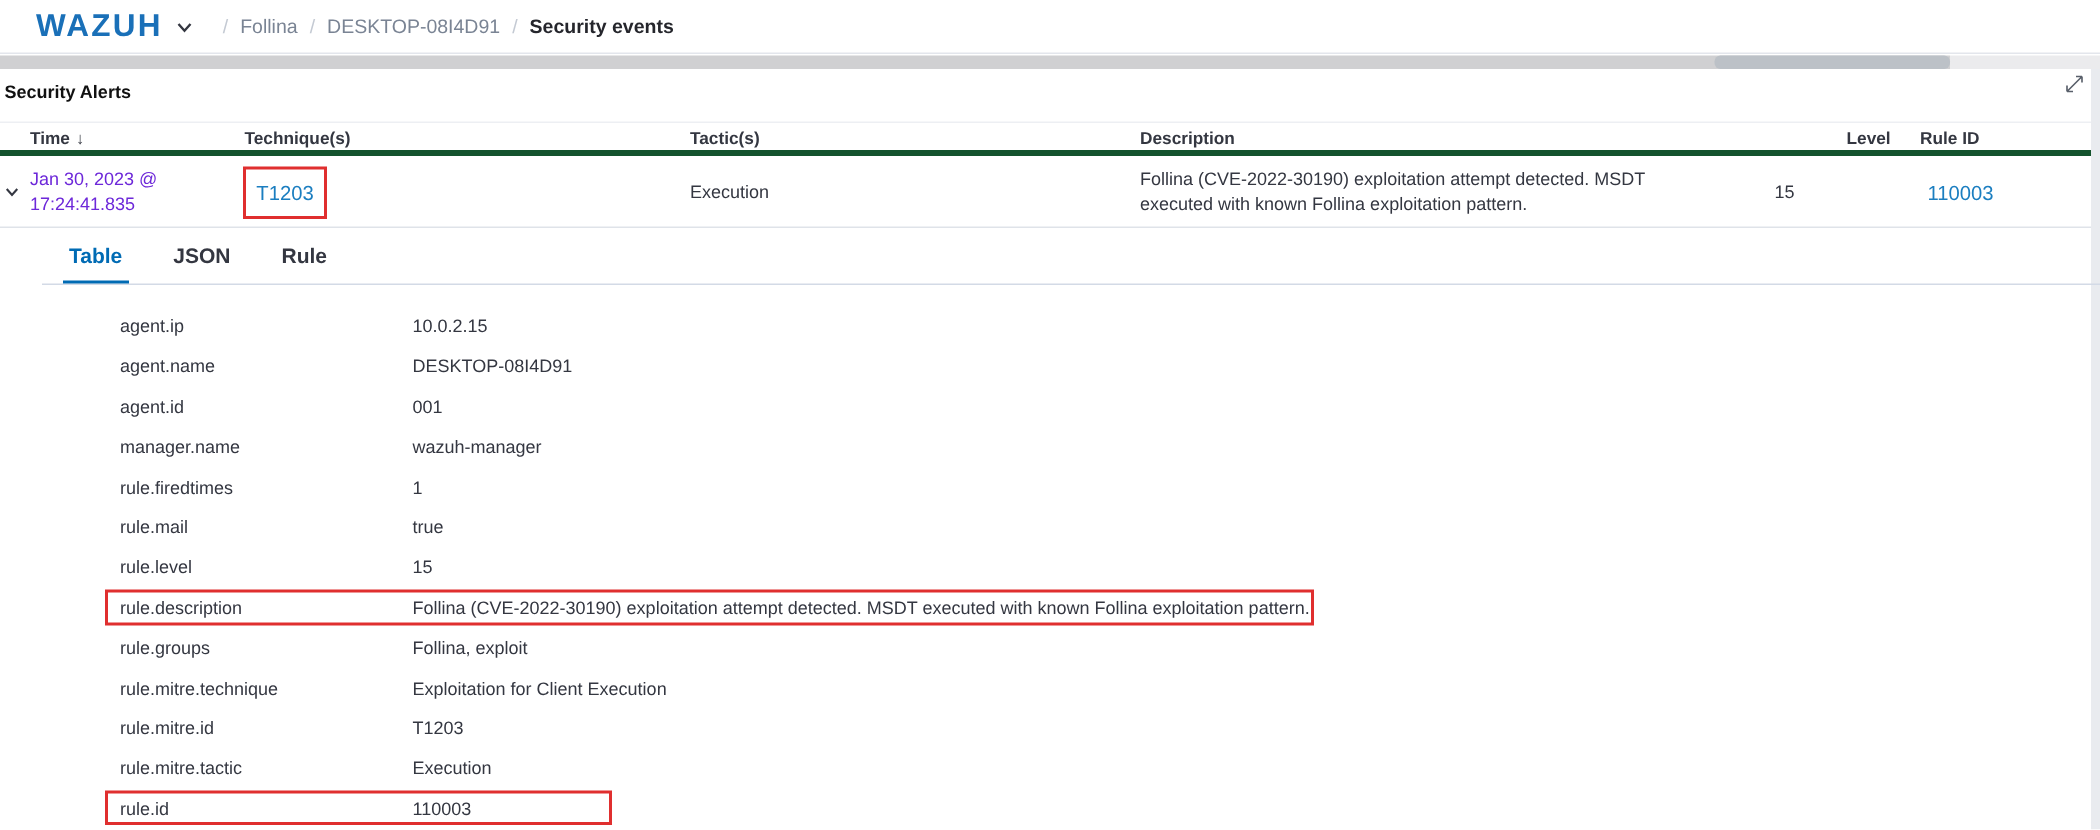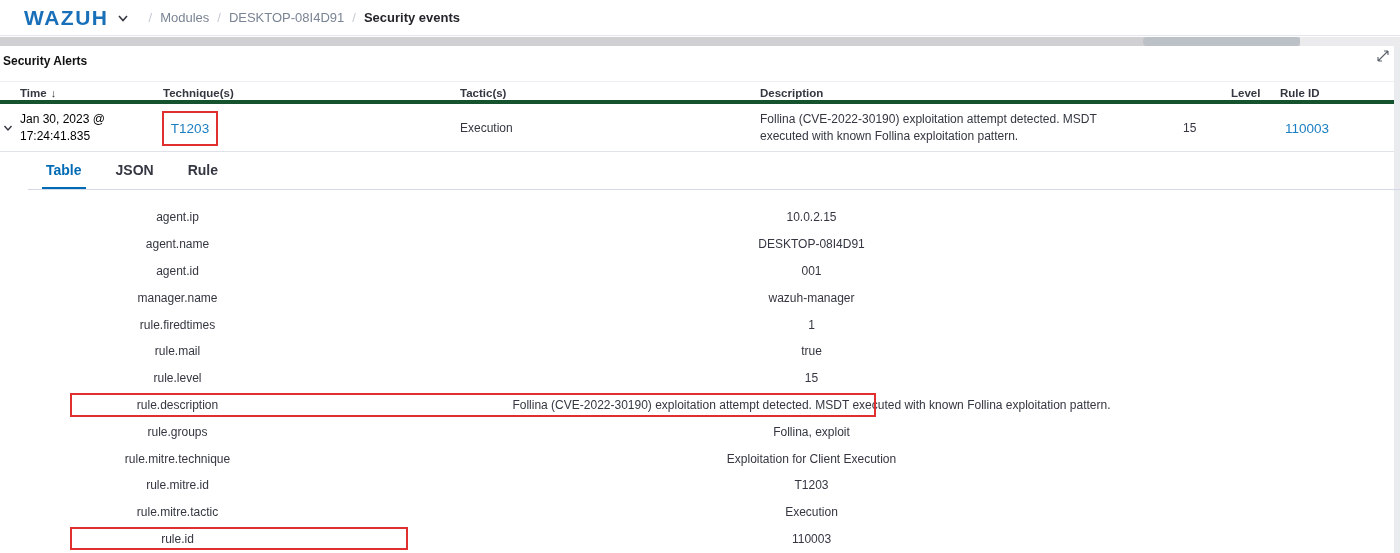--- a/index.html
+++ b/index.html
@@ -49,21 +49,21 @@
   .sort-arrow { font-size:11px; margin-left:4px; color:#343741; }
 
   .alert-row {
     position:absolute; top:104px; left:0; width:1394px; height:48px;
     border-bottom:1px solid #dfe3e9; font-size:12px;
   }
   .row-expand {
     position:absolute; left:1px; top:17px; width:14px; height:14px;
     display:flex; align-items:center; justify-content:center; cursor:pointer;
   }
-  .cell-time { position:absolute; left:20px; top:7px; line-height:17px; color:#000000; }
+  .cell-time { position:absolute; left:20px; top:7px; line-height:17px; color:#6d28d9; }
   .technique-box {
     position:absolute; left:162px; top:7px; width:56px; height:35px;
     border:2px solid #e02f2f; display:flex; align-items:center; justify-content:center;
   }
   .link { color:#1b7ec0; font-size:13.5px; text-decoration:none; cursor:pointer; }
   .cell-tactic { position:absolute; left:460px; top:0; height:48px; display:flex; align-items:center; }
   .cell-desc { position:absolute; left:760px; top:0; width:370px; height:48px; display:flex; align-items:center; line-height:17.5px; }
   .cell-level { position:absolute; left:1183px; top:0; height:48px; display:flex; align-items:center; }
   .cell-ruleid { position:absolute; left:1285px; top:0; height:48px; display:flex; align-items:center; }
 
@@ -74,21 +74,21 @@
   }
   .tab {
     display:flex; align-items:center; padding:0 4px; margin-right:26px;
     font-size:14px; font-weight:600; color:#343741; cursor:pointer;
     border-bottom:2px solid transparent;
   }
   .tab.active { color:#006BB4; font-weight:700; border-bottom:2px solid #006BB4; }
 
   
   .details { position:absolute; top:190px; left:0; width:1394px; padding-top:14px; }
-  .detail-row { height:26.8px; display:flex; align-items:center; position:relative; font-size:12px;text-align:center; }
+  .detail-row { height:26.8px; display:flex; align-items:center; position:relative; font-size:12px; }
   .detail-key { flex:0 0 275px; padding-left:80px; color:#343741; }
   .detail-value { flex:1; color:#343741; padding-right:46px; }
   .annotation-overlay {
     position:absolute; border:2px solid #e02f2f; pointer-events:none; top:1px;
   }
   .ann-desc { left:70px; width:806px; height:24px; }
   .ann-ruleid { left:70px; width:338px; height:23px; }
 
   svg { display:block; }
 </style>
@@ -97,21 +97,21 @@
 
 <div class="top-bar">
   <span class="logo">WAZUH</span>
   <span class="logo-chevron">
     <svg width="16" height="16" viewBox="0 0 16 16">
         <polyline points="4,6 8,10.5 12,6" fill="none" stroke="#343741" stroke-width="1.6"></polyline>
       </svg>
   </span>
   <div class="breadcrumb">
     <span class="crumb-sep">/</span>
-    <span class="crumb">Modules</span>
+    <span class="crumb">Follina</span>
     <span class="crumb-sep">/</span>
     <span class="crumb">DESKTOP-08I4D91</span>
     <span class="crumb-sep">/</span>
     <span class="crumb current">Security events</span>
   </div>
 </div>
 
 <div class="hscroll-track"></div>
 <div class="hscroll-rest"></div>
 <div class="hscroll-thumb"></div>

